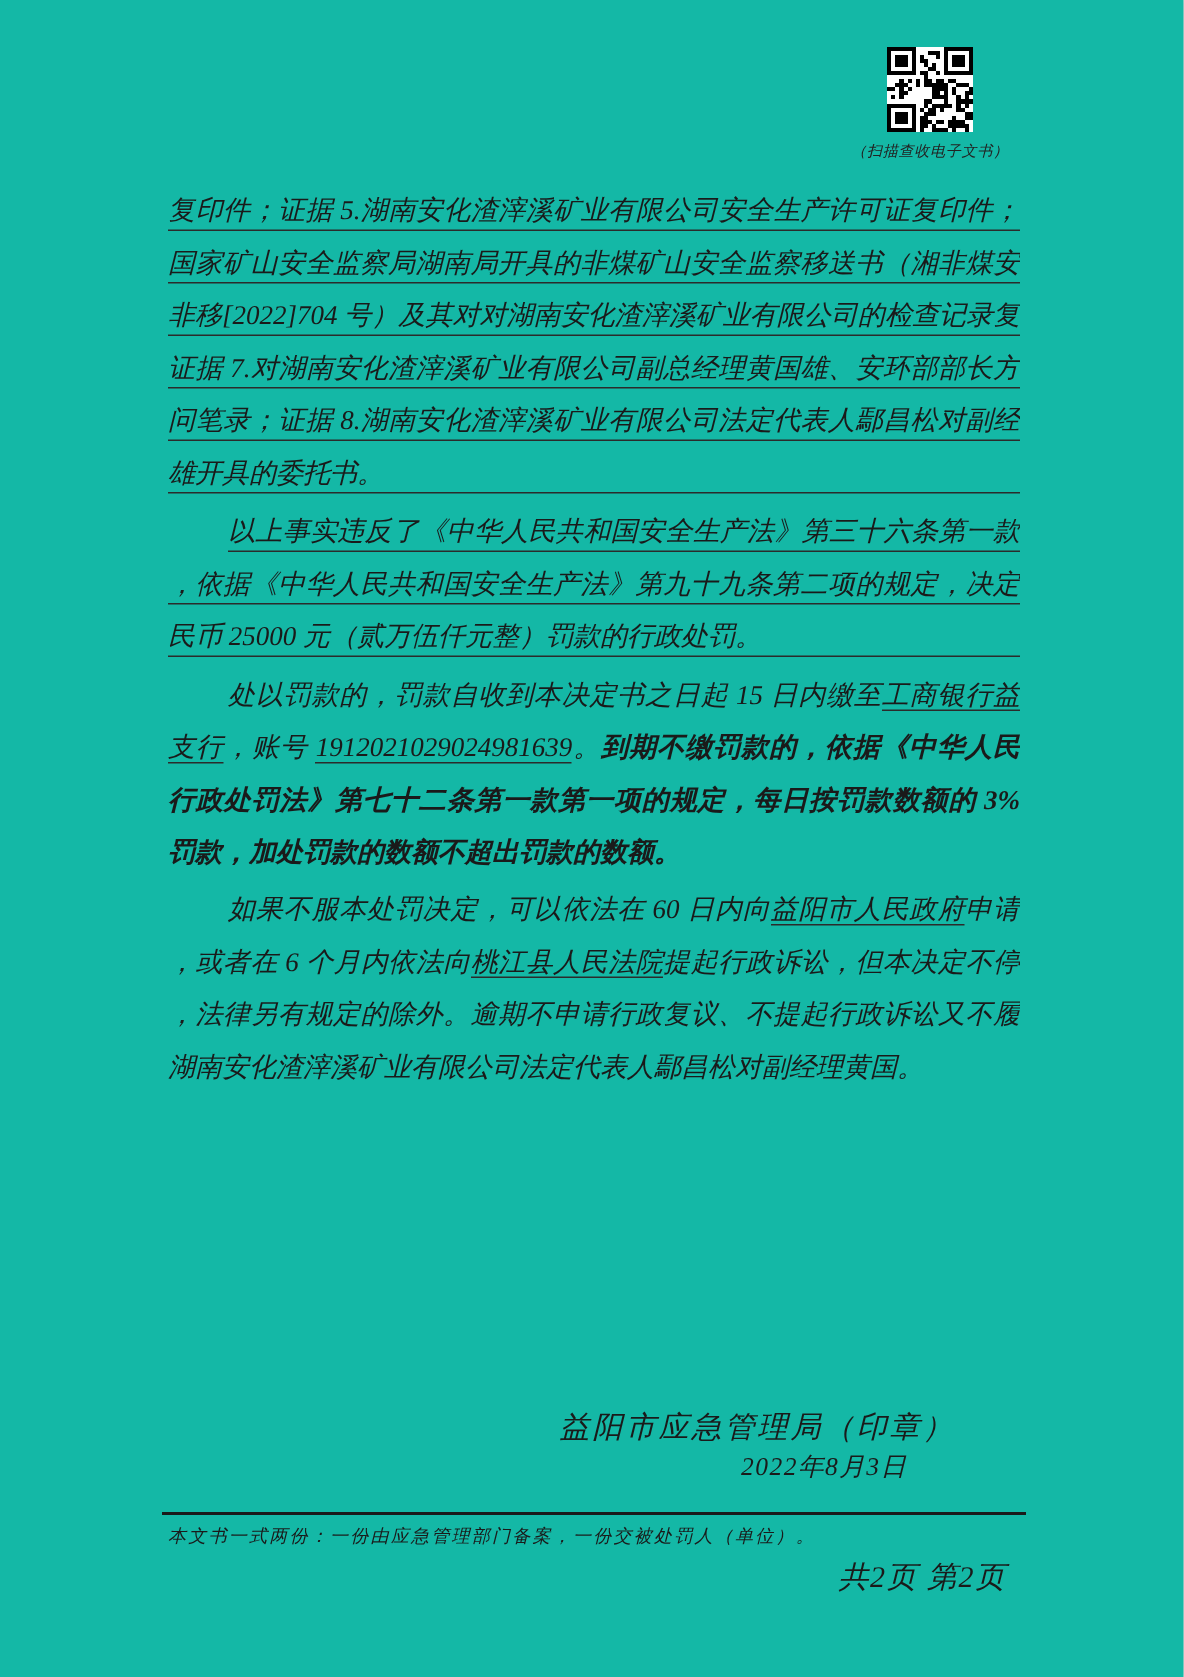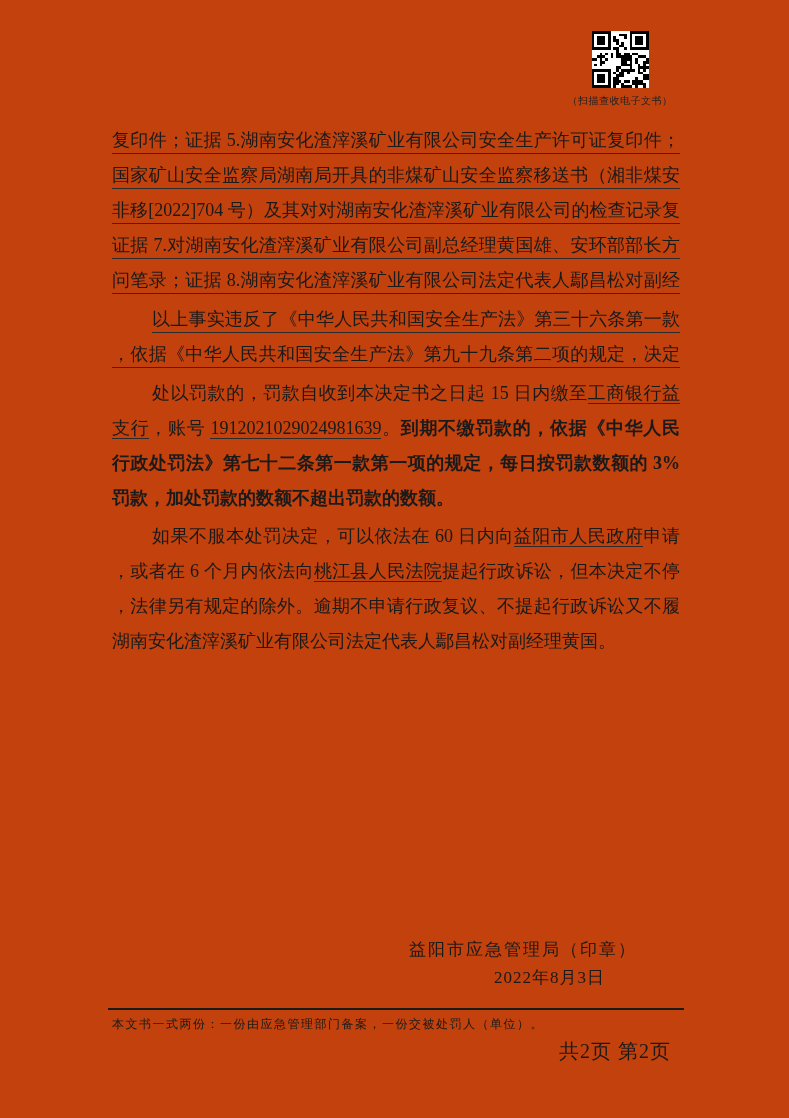--- a/index.html
+++ b/index.html
@@ -1,43 +1,44 @@
 <!DOCTYPE html>
 <html><head>
 <meta charset="utf-8">
 <style>
   html,body { margin:0; padding:0; background:#e8e8e8; }
   .page {
     position:relative;
     width:789px; height:1118px;
     margin:0 auto;
-    background:#c2410c;
+    background:#14b8a6;
     font-family:"Liberation Serif","DejaVu Serif",serif;
     color:#1a1a1a;
     overflow:hidden;
     box-shadow:0 0 4px rgba(0,0,0,.25);
+    font-style:italic;
   }
 
   
   .qr-block { position:absolute; left:560px; top:31px; width:120px; text-align:center; }
   .qr-block svg { display:block; margin:0 auto; }
   .qr-caption { font-size:10px; margin-top:6px; letter-spacing:0.5px; color:#222; white-space:nowrap; }
 
   
   #doc-body { position:absolute; left:112px; top:127px; width:568px; font-size:18px; }
   .para { margin-bottom:12px; }
   .line { height:26px; line-height:26px; margin-bottom:9px; white-space:nowrap; overflow:visible; }
   .line.fill { text-align:justify; text-align-last:justify; white-space:normal; overflow:hidden; }
   .line.ruled { border-bottom:1px solid #2b2b2b; margin-bottom:8px; }
   .line.indent { margin-left:40px; }
   .seg-u { border-bottom:1px solid #2b2b2b; }
   .seg-b { font-weight:bold; }
 
   
-  .signature { position:absolute; top:938px; right:152px; font-size:17px; letter-spacing:2px; }
+  .signature { position:absolute; top:938px; right:152px; font-size:20px; letter-spacing:2px; }
   .sig-date  { position:absolute; top:966px; right:184px; font-size:17px; letter-spacing:1px; }
 
   
   .footer-rule { position:absolute; left:108px; top:1008px; width:576px; height:2px; background:#1a1a1a; }
   .footer-note { position:absolute; left:112px; top:1016px; font-size:12px; letter-spacing:1.5px; }
   .page-indicator { position:absolute; right:118px; top:1038px; font-size:20px; letter-spacing:1px; }
 </style>
 </head>
 <body>
 
@@ -177,24 +178,26 @@
     <div class="qr-caption">（扫描查收电子文书）</div>
   </div>
 
   <div id="doc-body">
       <div class="para">
         <div class="line ruled fill"><span>复印件；证据 5.湖南安化渣滓溪矿业有限公司安全生产许可证复印件；证据 6.</span></div>
         <div class="line ruled fill"><span>国家矿山安全监察局湖南局开具的非煤矿山安全监察移送书（湘非煤安全监察</span></div>
         <div class="line ruled fill"><span>非移[2022]704 号）及其对对湖南安化渣滓溪矿业有限公司的检查记录复印件；</span></div>
         <div class="line ruled fill"><span>证据 7.对湖南安化渣滓溪矿业有限公司副总经理黄国雄、安环部部长方青的询</span></div>
         <div class="line ruled fill"><span>问笔录；证据 8.湖南安化渣滓溪矿业有限公司法定代表人鄢昌松对副经理黄国</span></div>
+        <div class="line ruled"><span>雄开具的委托书。</span></div>
       </div>
       <div class="para">
         <div class="line ruled indent fill"><span>以上事实违反了《中华人民共和国安全生产法》第三十六条第一款的规定</span></div>
         <div class="line ruled fill"><span>，依据《中华人民共和国安全生产法》第九十九条第二项的规定，决定给予人</span></div>
+        <div class="line ruled"><span>民币 25000 元（贰万伍仟元整）罚款的行政处罚。</span></div>
       </div>
       <div class="para">
         <div class="line indent fill"><span>处以罚款的，罚款自收到本决定书之日起 15 日内缴至</span><span class="seg-u">工商银行益阳桃花仑</span></div>
         <div class="line fill"><span class="seg-u">支行</span><span>，账号 </span><span class="seg-u">1912021029024981639</span><span>。</span><span class="seg-b">到期不缴罚款的，依据《中华人民共和国</span></div>
         <div class="line fill"><span class="seg-b">行政处罚法》第七十二条第一款第一项的规定，每日按罚款数额的 3%加处</span></div>
         <div class="line"><span class="seg-b">罚款，加处罚款的数额不超出罚款的数额。</span></div>
       </div>
       <div class="para">
         <div class="line indent fill"><span>如果不服本处罚决定，可以依法在 60 日内向</span><span class="seg-u">益阳市人民政府</span><span>申请行政复议</span></div>
         <div class="line fill"><span>，或者在 6 个月内依法向</span><span class="seg-u">桃江县人民法院</span><span>提起行政诉讼，但本决定不停止执行</span></div>

